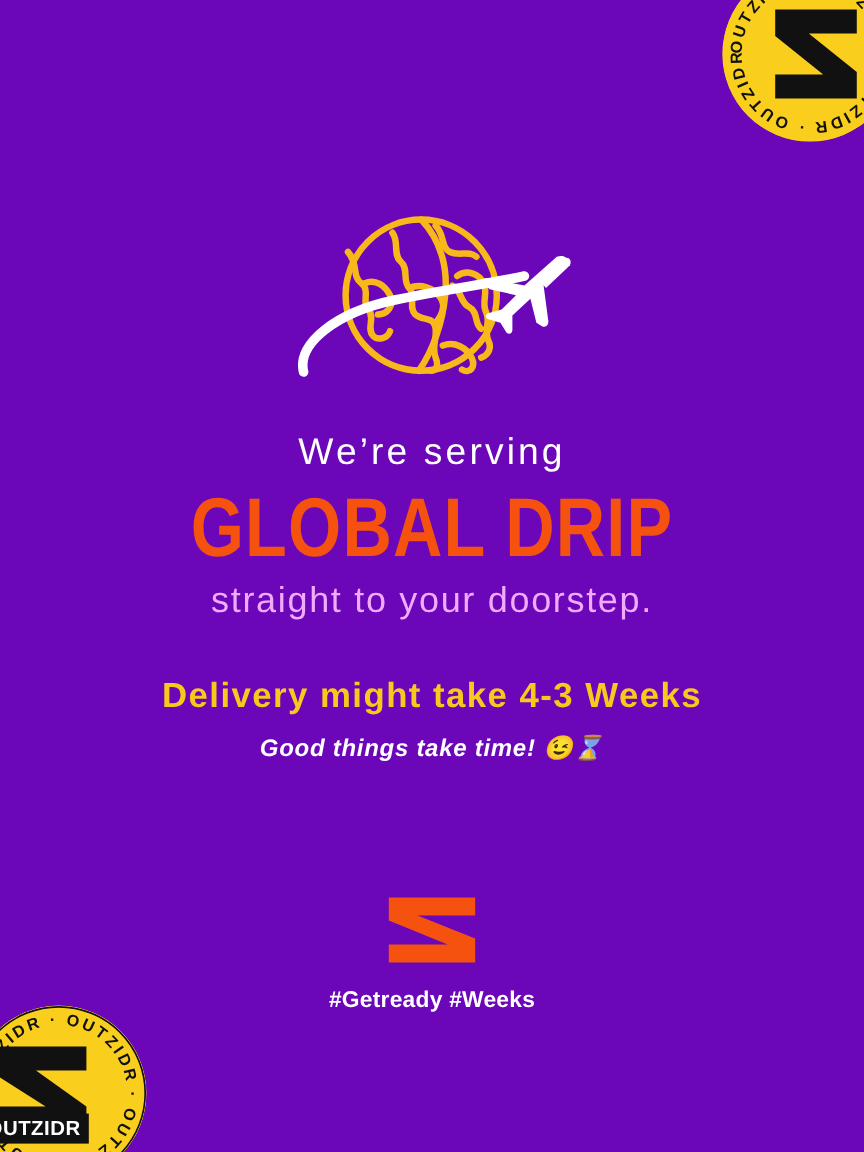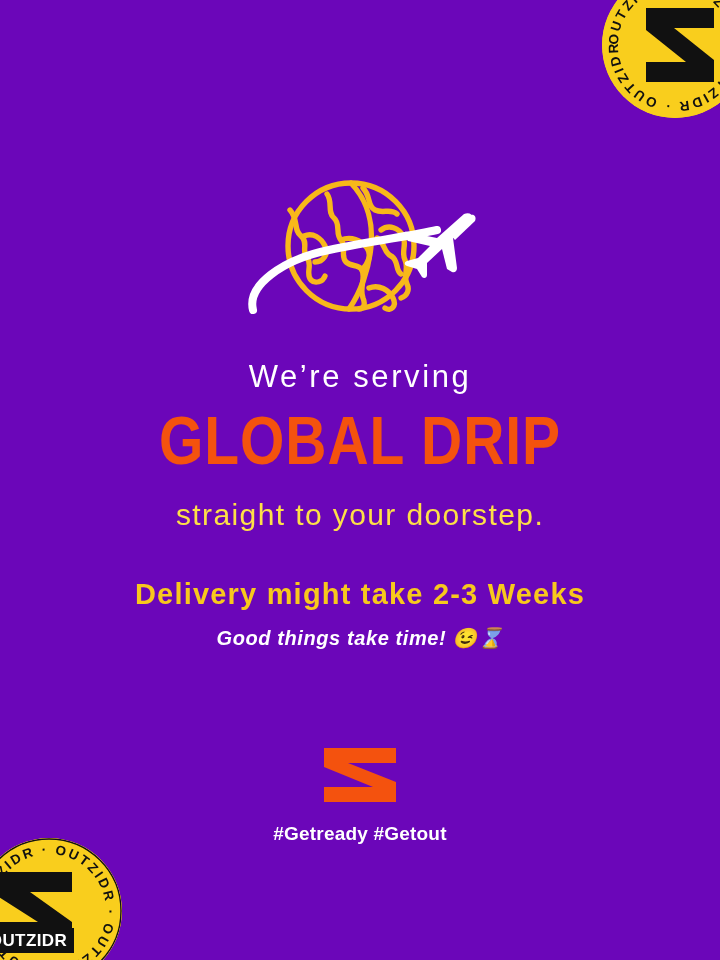--- a/index.html
+++ b/index.html
@@ -78,26 +78,26 @@
     font-family: "Liberation Sans Narrow", "Liberation Sans", sans-serif;
     font-size: 62px;
     font-weight: bold;
     letter-spacing: 1px;
     line-height: 1.0;
     margin-top: 12px;
     transform: scaleX(0.92) scaleY(1.12);
     transform-origin: center top;
   }
   .line-doorstep {
-    color: #fde047;
+    color: #f0abfc;
     font-size: 30px;
     font-weight: 300;
     letter-spacing: 1.4px;
     line-height: 1.1;
-    margin-top: 30px;
+    margin-top: 16px;
   }
   .line-delivery {
     color: #f8c81d;
     font-size: 29px;
     font-weight: bold;
     letter-spacing: 1.2px;
     line-height: 1.1;
     margin-top: 48px;
   }
   .line-tagline {
@@ -224,24 +224,24 @@
                  L 196 62 L 223 38 Z"></path>
         <path d="M207 56 L 228 40 C 232 37, 236 40, 234 45 L 214 64 Z"></path>
       </g>
     </svg>
   </div>
 
   <div class="copy">
     <div class="line-serving">We’re serving</div>
     <div class="line-headline">GLOBAL DRIP</div>
     <div class="line-doorstep">straight to your doorstep.</div>
-    <div class="line-delivery">Delivery might take 2-3 Weeks</div>
+    <div class="line-delivery">Delivery might take 4-3 Weeks</div>
     <div class="line-tagline">Good things take time! 😉⌛</div>
   </div>
 
   <div class="footer">
     <svg class="zmark" viewBox="0 0 78 58" xmlns="http://www.w3.org/2000/svg">
       <polygon fill="#f4520e" points="3,2 75,2 75,17 27,17 75,36 75,56 3,56 3,41 52,41 3,21"></polygon>
     </svg>
-    <div class="hashtags">#Getready #Getout</div>
+    <div class="hashtags">#Getready #Weeks</div>
   </div>
 
 </div>
 
 </body></html>

